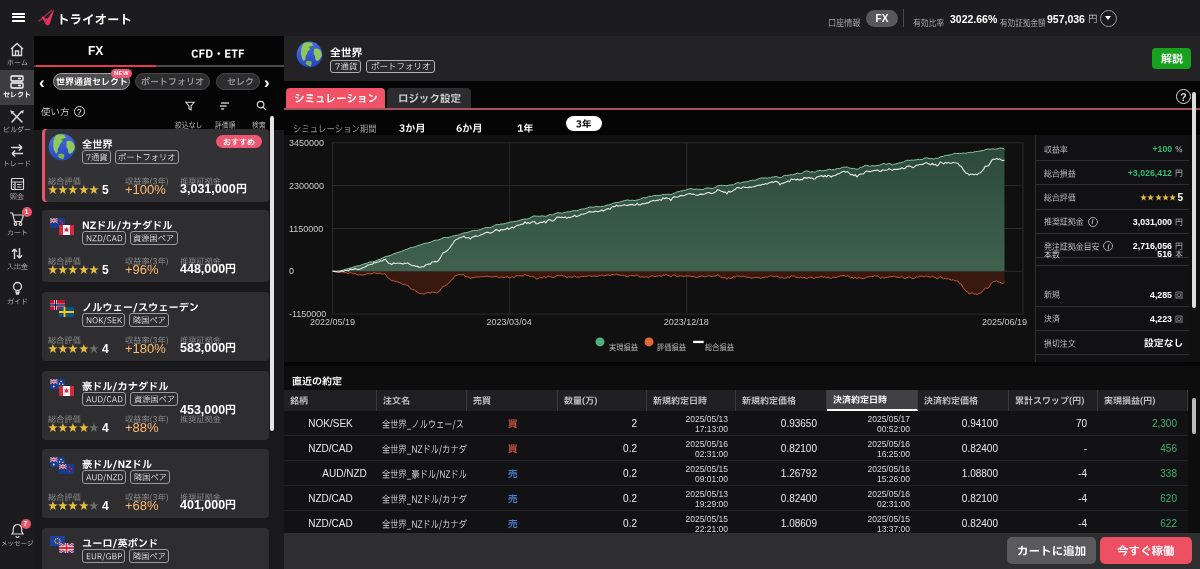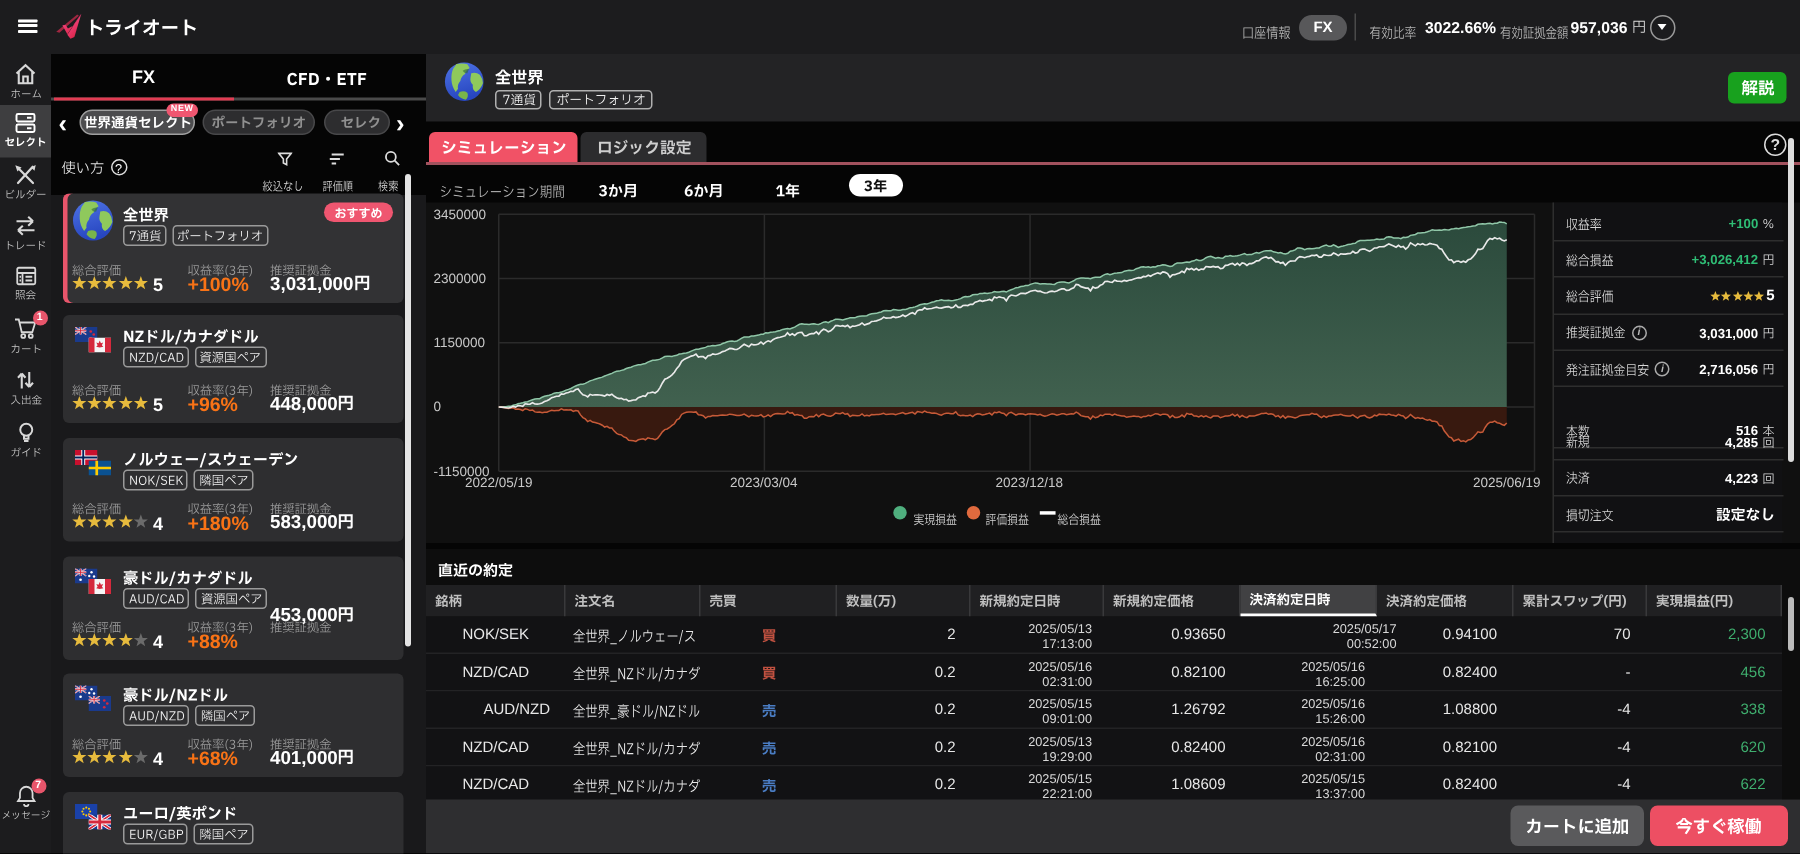--- a/index.html
+++ b/index.html
@@ -21,21 +21,21 @@
 .chip { position:absolute; top:6px; height:17px; border-radius:9px; }
 .chip1 { left:19px; width:77px; background:#4c4c4e; border:1px solid #a0a0a0; }
 .chip2 { left:101px; width:75px; background:#2d2d2f; border:1px solid #48484a; }
 .chip3 { left:182px; width:44px; background:#2d2d2f; border:1px solid #48484a; justify-content:flex-end; padding-right:5px; }
 #newbadge { position:absolute; left:57px; top:-5.5px; width:21px; height:9px; background:#ef5670; border-radius:5px; font-size:6px; font-weight:bold; color:#fff; text-align:center; line-height:9px; letter-spacing:0.4px; }
 .arrw { position:absolute; font-size:17px; font-weight:bold; color:#fff; }
 .card { position:absolute; left:8px; width:227px; background:#2e2e30; border-radius:4px; }
 .card.sel { background:#323234; box-shadow:inset 3px 0 0 #e8556b; }
 .c-tag { display:inline-flex; align-items:center; border:1px solid #9a9a9a; border-radius:3px; height:13.5px; padding:0 2.5px; margin-right:4px; }
 .c-osusume { position:absolute; right:7px; top:6px; background:#ef5670; border-radius:8px; height:13px; padding:0 7px; }
-.c-pct { position:absolute; font-size:13px; font-weight:bold; color:#f97316; }
+.c-pct { position:absolute; font-size:13px; font-weight:normal; color:#fdba74; }
 .c-money { position:absolute; font-size:12.5px; font-weight:bold; color:#fff; white-space:nowrap; }
 #lp-scroll { position:absolute; left:236px; top:80px; width:4px; height:315px; background:#e4e4e4; border-radius:2px; }
 #main { position:absolute; left:284px; top:36px; width:916px; height:533px; background:#050505; }
 #m-head { position:absolute; left:0; top:0; width:916px; height:45px; background:#232325; }
 .m-tag { display:inline-flex; align-items:center; border:1px solid #b0b0b0; border-radius:3px; height:13px; padding:0 3.5px; margin-right:5px; background:#2a2a2c; }
 #kaisetsu { left:868px; top:12px; width:39px; height:21px; background:#18a11e; border-radius:4px; }
 #m-tab1 { left:2px; top:52px; width:99px; height:20px; background:#f15266; border-radius:4px 4px 0 0; }
 #m-tab2 { left:103px; top:52px; width:84px; height:20px; background:#2c2c2e; border-radius:4px 4px 0 0; }
 #m-tabline { position:absolute; left:0; top:72px; width:916px; height:1.5px; background:#a2525e; }
 #m-help { left:892px; top:53px; width:15px; height:15px; border:1.2px solid #ddd; border-radius:50%; color:#ddd; font-size:10.5px; font-weight:bold; }
@@ -1309,21 +1309,21 @@
             <span style="display:inline-flex;align-items:center;justify-content:center;width:10px;height:10px;border:1px solid #aaa;border-radius:50%;font-size:7px;color:#bbb;font-weight:bold;margin-left:4px;font-style:italic">i</span>
           </div>
           <div class="s-val">2,716,056<span style="margin-left:3px;display:inline-flex">
               <svg width="8.0" height="8.0" style="overflow:visible">
                 <g fill="#ddd" transform="matrix(0.00800,0,0,-0.00800,0,7.04)">
                   <path transform="translate(0,0)" d="M100 788H900V22Q900 -15 880 -32Q860 -49 817 -49H618L602 14H834V368H166V-73H100ZM166 727V429H460V727ZM526 727V429H834V727Z"></path>
                 </g>
               </svg>
             </span></div>
         </div>
-        <div class="s-row" style="top:140px">
+        <div class="s-row" style="top:107px">
           <div class="ab fx" style="left:8px;top:0;height:24px">
             <svg width="15.8" height="9.0" style="overflow:visible">
               <g fill="#d8d8d8" transform="matrix(0.00792,0,0,-0.00900,0,7.92)">
                 <path transform="translate(0,0)" d="M524 539V173H737V114H524V-75H459V114H259V173H459V539H452Q439 432 352 326Q265 219 84 92L43 145Q208 258 305 367Q402 476 436 593H61V654H459V835H524V654H939V593H547Q582 478 684 369Q787 260 957 144L919 91Q731 222 638 328Q544 435 531 539Z"></path>
                 <path transform="translate(1000,0)" d="M965 -18 930 -77Q806 27 724 150Q630 26 484 -77L460 -34L450 -50Q393 -11 311 37Q224 -37 85 -79L61 -26Q183 12 256 68Q184 107 97 148Q133 200 159 247H45V300H188Q221 367 236 407L267 400V588H260Q256 535 206 488Q155 442 72 396L43 449Q108 483 162 523Q217 563 243 601H45V654H267V833H326V654H533V601H326V556H330L341 567Q351 577 356 577Q362 577 371 568L470 470Q529 547 564 638Q598 730 619 840L676 831Q662 751 637 677H956V616H890Q871 380 762 205Q836 91 965 -18ZM509 793Q493 760 470 726Q448 692 425 668L378 702Q400 725 422 758Q443 790 458 821ZM163 670Q151 697 129 729Q107 761 83 788L131 818Q154 793 177 760Q200 726 213 698ZM829 616H627Q638 515 662 429Q686 343 727 265Q811 412 829 616ZM689 206Q606 354 579 538Q540 461 488 400L459 443L442 420L333 530Q326 537 326 526V391H290Q273 343 252 300H537V247H445Q419 152 355 79Q428 36 479 1Q612 97 689 206ZM226 247Q205 207 180 169Q251 137 302 109Q355 163 381 247Z"></path>
               </g>
             </svg>
           </div>
           <div class="s-val">516<span style="margin-left:3px;display:inline-flex">
               <svg width="8.0" height="8.0" style="overflow:visible">
@@ -1536,21 +1536,21 @@
           <div class="td c" style="left:183px;width:91px">
             <svg width="9.5" height="9.5" style="overflow:visible">
               <g fill="#c05140" transform="matrix(0.00950,0,0,-0.00950,0,8.36)">
                 <path transform="translate(0,0)" d="M76 820H924V588H76ZM318 737H192V670H318ZM556 670V737H428V670ZM666 670H806V737H666ZM704 85Q810 54 960 -5L897 -93Q711 -11 572 23L615 85H367L423 32Q277 -55 90 -92L39 -1Q188 27 309 85H127V548H873V85ZM753 420V463H245V420ZM245 296H753V340H245ZM753 216H245V170H753Z"></path>
               </g>
             </svg>
           </div>
           <div class="td r" style="left:274px;width:84px">2</div>
           <div class="td dt" style="left:363px;width:85px">2025/05/13<br>17:13:00</div>
           <div class="td r" style="left:452px;width:86px">0.93650</div>
-          <div class="td dt" style="left:564px;width:87px">2025/05/17<br>00:52:00</div>
+          <div class="td dt" style="left:543px;width:87px">2025/05/17<br>00:52:00</div>
           <div class="td r" style="left:634px;width:85px">0.94100</div>
           <div class="td r" style="left:725px;width:83px">70</div>
           <div class="td r grn" style="left:814px;width:84px">2,300</div>
         </div>
         <div class="tr" style="top:70.1px">
           <div class="td c" style="left:0;width:93px">NZD/CAD</div>
           <div class="td" style="left:98px;width:85px;overflow:hidden">
             <svg width="84.8" height="10.0" style="overflow:visible">
               <g fill="#e8e8e8" transform="matrix(0.00820,0,0,-0.01000,0,8.80)">
                 <path transform="translate(0,0)" d="M530 837Q575 745 678 664Q782 582 972 495L939 435Q737 529 630 619Q522 709 495 804H488Q460 708 358 618Q256 528 62 435L28 496Q212 581 310 662Q408 743 454 837ZM856 210H525V18H914V-42H86V18H459V210H144V268H459V436H196V494H806V436H525V268H856Z"></path>

